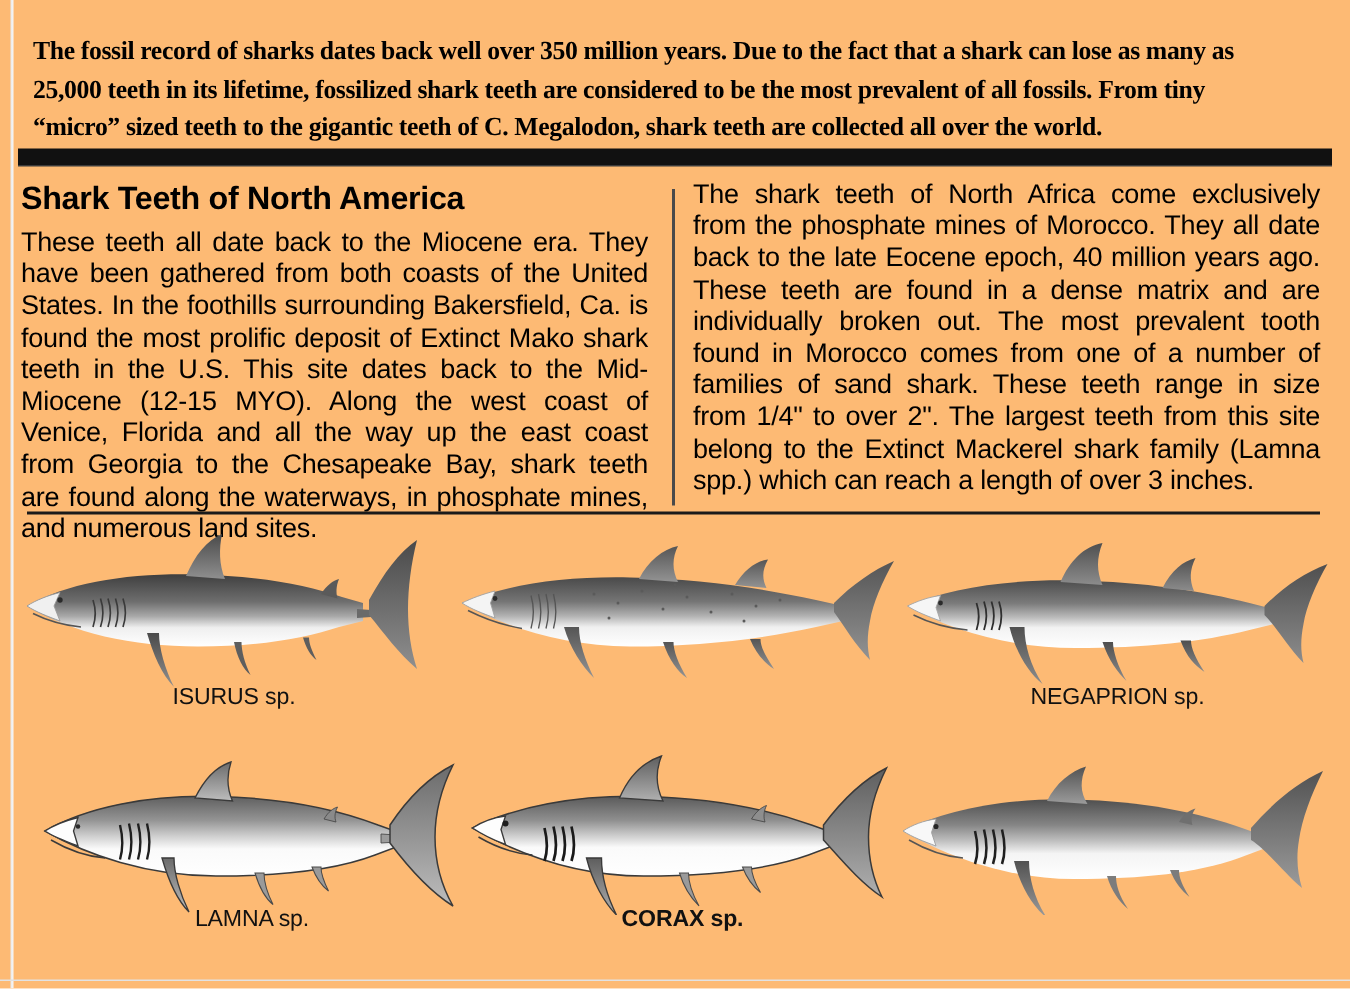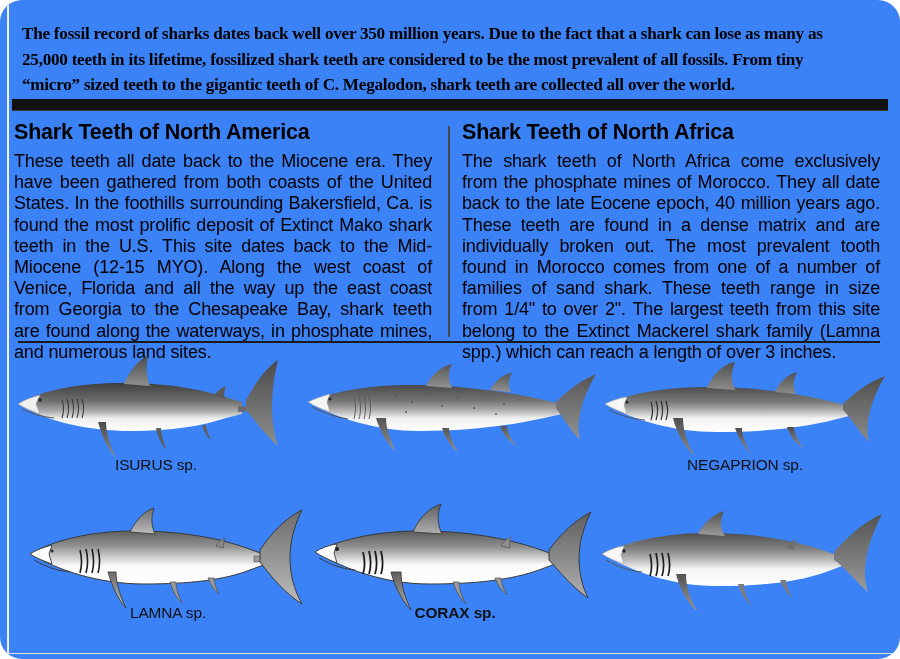--- a/index.html
+++ b/index.html
@@ -4,25 +4,24 @@
 <style>
   html, body {
     margin: 0;
     padding: 0;
     background: #ffffff;
   }
   #page {
     position: relative;
     width: 900px;
     height: 659px;
-    background: #3b82f6;
+    background: #fdba74;
     overflow: hidden;
     font-family: "Liberation Sans", sans-serif;
     color: #000;
-    border-radius: 22px;
   }
 
   
   .scan-edge-left {
     position: absolute;
     left: 7px; top: 0; width: 2px; height: 659px;
     background: linear-gradient(to right, #e8e8e8, #f8f8f8);
   }
   .scan-edge-bottom {
     position: absolute;
@@ -162,21 +161,20 @@
   <div class="columns">
 
     <div class="col col-left">
       <div class="col-heading">Shark Teeth of North America</div>
       <div class="col-body">These teeth all date back to the Miocene era. They have been gathered from both coasts of the United States. In the foothills surrounding Bakersfield, Ca. is found the most prolific deposit of Extinct Mako shark teeth in the U.S. This site dates back to the Mid-Miocene (12-15 MYO). Along the west coast of Venice, Florida and all the way up the east coast from Georgia to the Chesapeake Bay, shark teeth are found along the waterways, in phosphate mines, and numerous land sites.</div>
     </div>
 
     <div class="v-divider"></div>
 
     <div class="col col-right">
-      <div class="col-heading">Shark Teeth of North Africa</div>
       <div class="col-body">The shark teeth of North Africa come exclusively from the phosphate mines of Morocco. They all date back to the late Eocene epoch, 40 million years ago. These teeth are found in a dense matrix and are individually broken out. The most prevalent tooth found in Morocco comes from one of a number of families of sand shark. These teeth range in size from 1/4" to over 2". The largest teeth from this site belong to the Extinct Mackerel shark family (Lamna spp.) which can reach a length of over 3 inches.</div>
     </div>
 
   </div>
 
   <div class="thin-rule"></div>
 
   <div class="shark-grid">
 
     <div class="shark-row">

